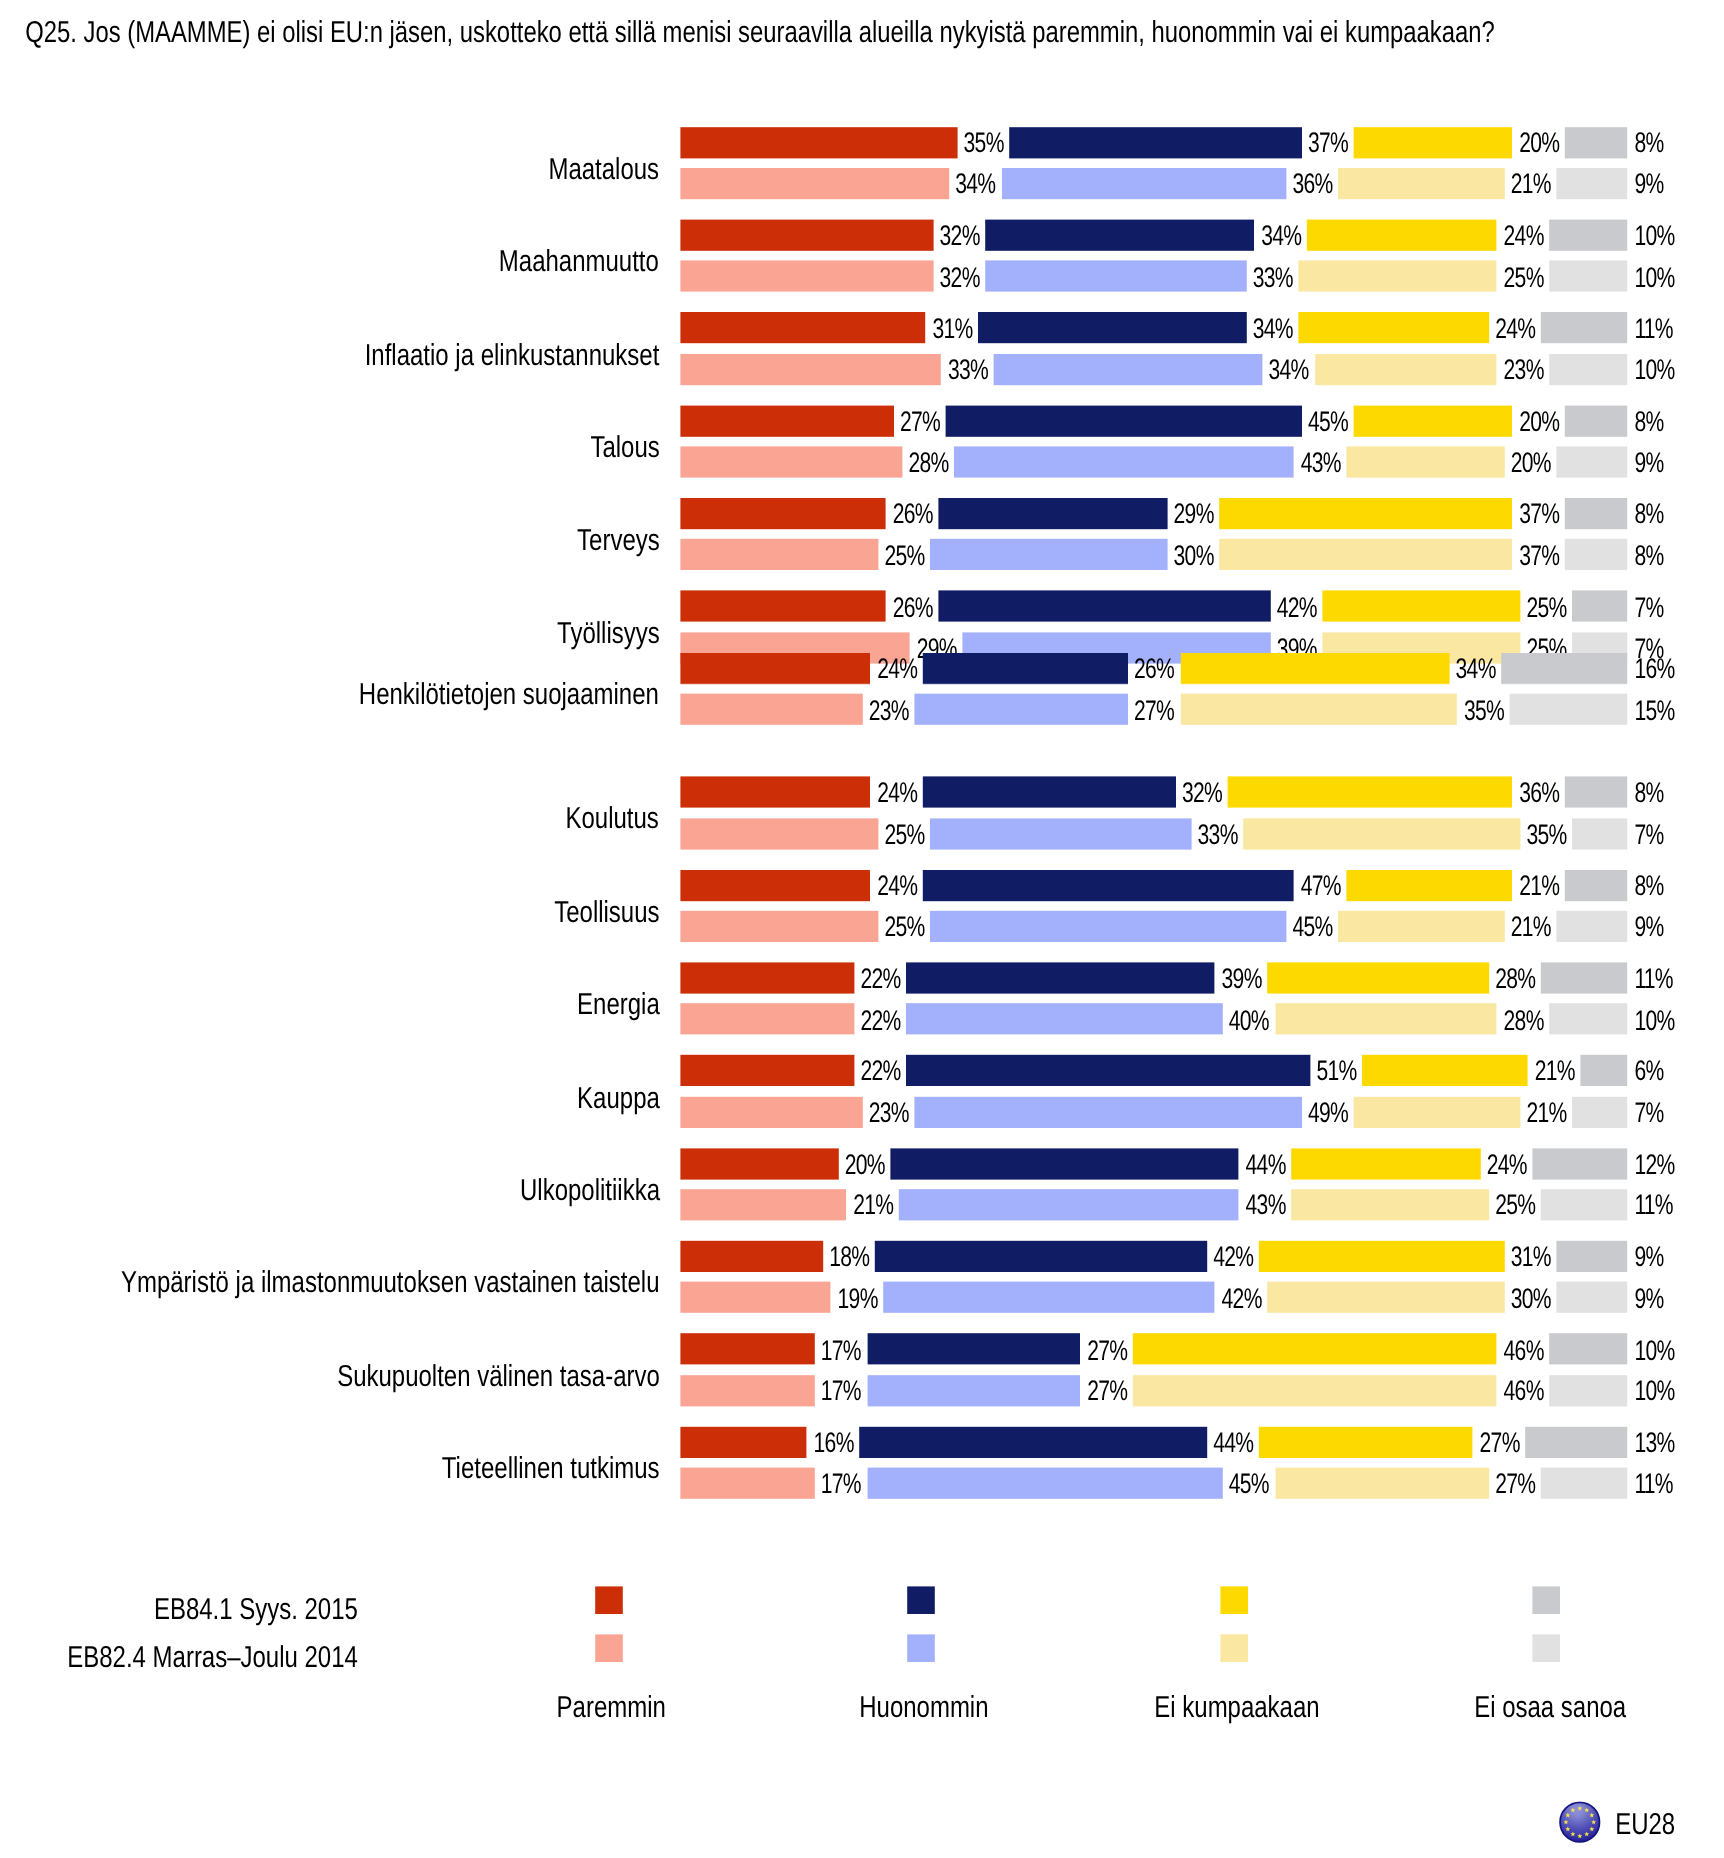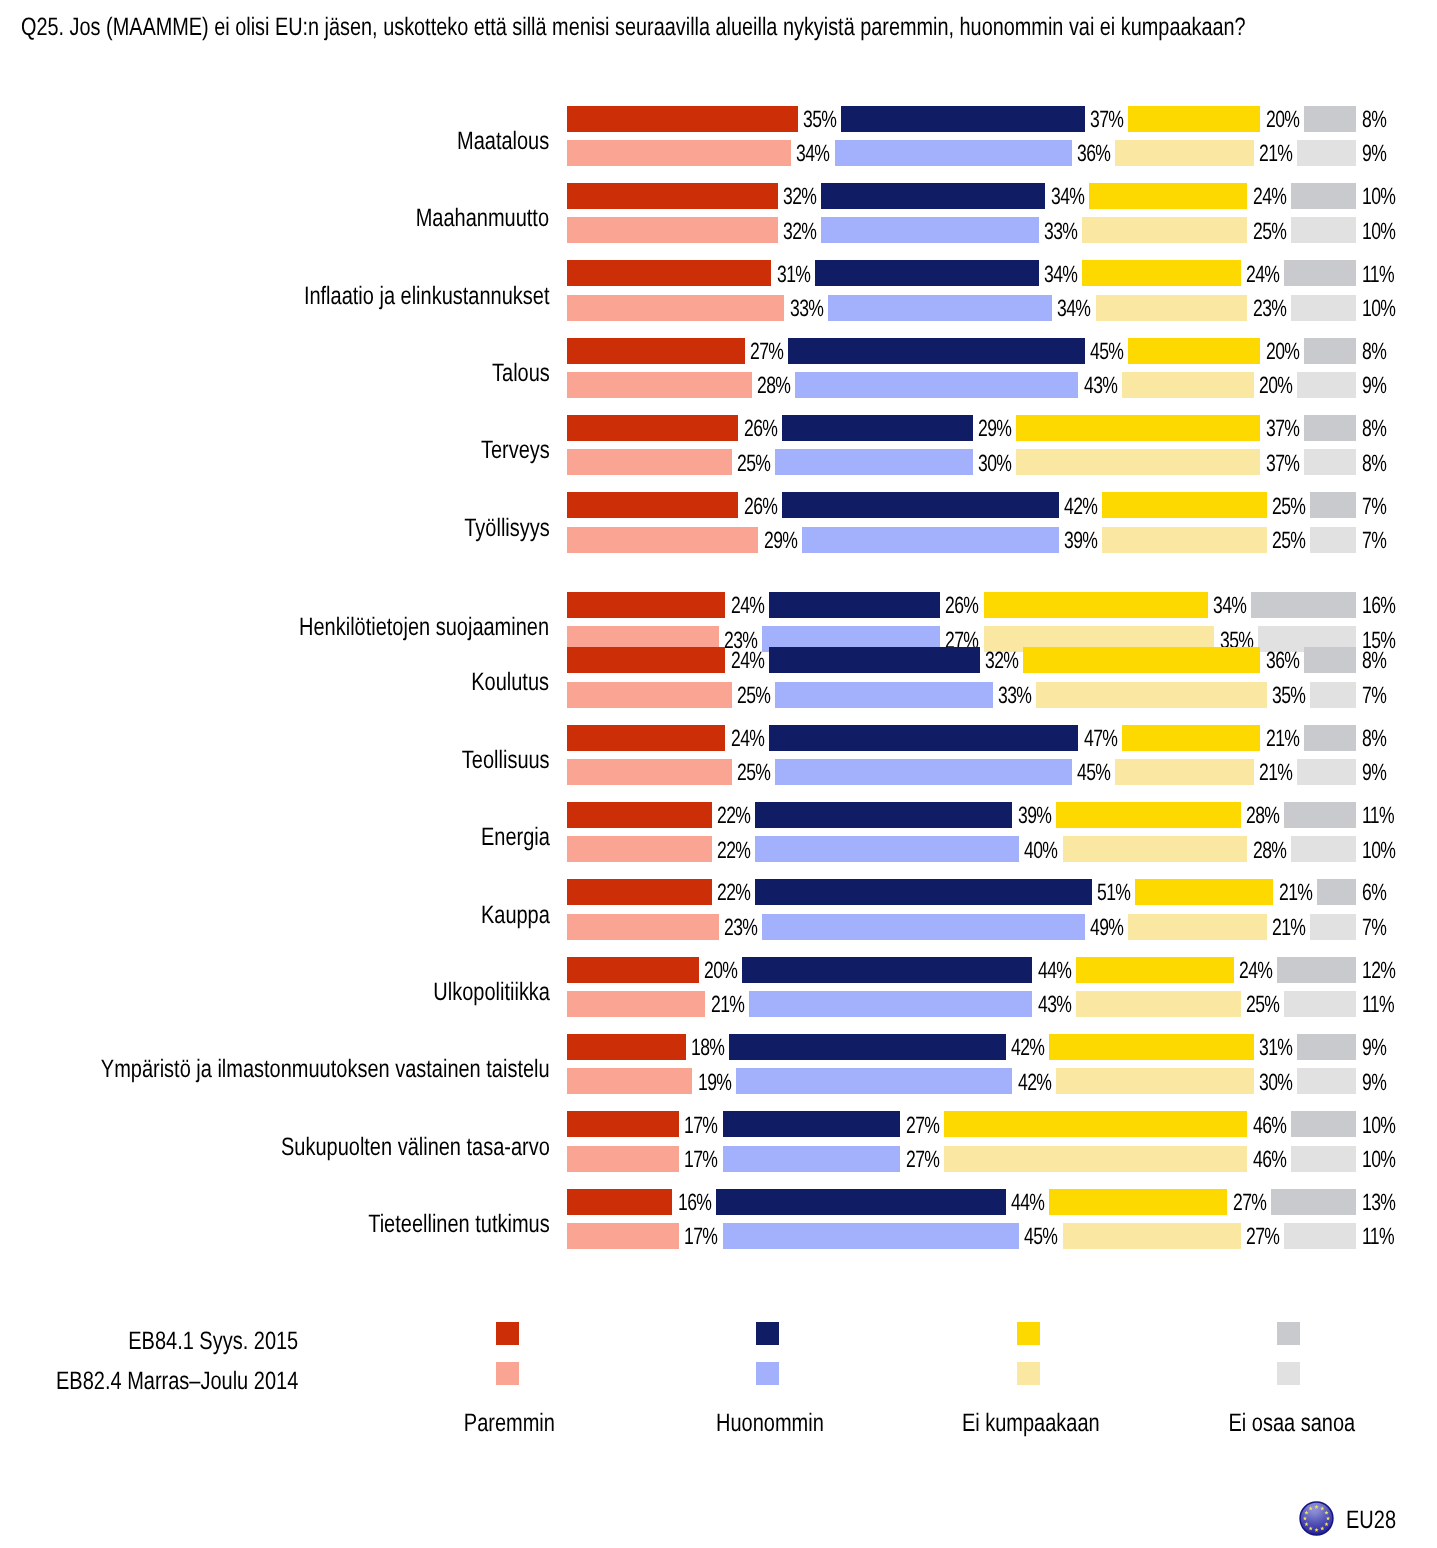--- a/index.html
+++ b/index.html
@@ -195,21 +195,21 @@
         <div class="seg" style="left:0.00px;width:191.11px;background:#faa593;"></div>
         <div class="seg-val" style="left:196.51px;width:120.00px;"><span class="nw nwv nw-l">29%</span></div>
         <div class="seg" style="left:234.61px;width:257.01px;background:#a3b0fb;"></div>
         <div class="seg-val" style="left:497.02px;width:120.00px;"><span class="nw nwv nw-l">39%</span></div>
         <div class="seg" style="left:535.12px;width:164.75px;background:#fae7a2;"></div>
         <div class="seg-val" style="left:705.27px;width:120.00px;"><span class="nw nwv nw-l">25%</span></div>
         <div class="seg" style="left:743.37px;width:46.13px;background:#e1e1e1;"></div>
         <div class="seg-val" style="left:794.90px;width:120.00px;"><span class="nw nwv nw-l">7%</span></div>
       </div>
     </div>
-    <div class="cat-group" style="top:592px;height:60.40px;">
+    <div class="cat-group" style="top:544px;height:60.40px;">
       <div class="cat-label" style="top:5.3px;height:60.40px;line-height:60.40px;"><span class="nw nw-r">Henkilötietojen suojaaminen</span></div>
       <div class="bar-row" style="top:0.00px;">
         <div class="seg" style="left:0.00px;width:158.16px;background:#cc2f08;"></div>
         <div class="seg-val" style="left:163.56px;width:120.00px;"><span class="nw nwv nw-l">24%</span></div>
         <div class="seg" style="left:201.66px;width:171.34px;background:#101c63;"></div>
         <div class="seg-val" style="left:378.40px;width:120.00px;"><span class="nw nwv nw-l">26%</span></div>
         <div class="seg" style="left:416.50px;width:224.06px;background:#fed900;"></div>
         <div class="seg-val" style="left:645.96px;width:120.00px;"><span class="nw nwv nw-l">34%</span></div>
         <div class="seg" style="left:684.06px;width:105.44px;background:#c8cacd;"></div>
         <div class="seg-val" style="left:794.90px;width:120.00px;"><span class="nw nwv nw-l">16%</span></div>

